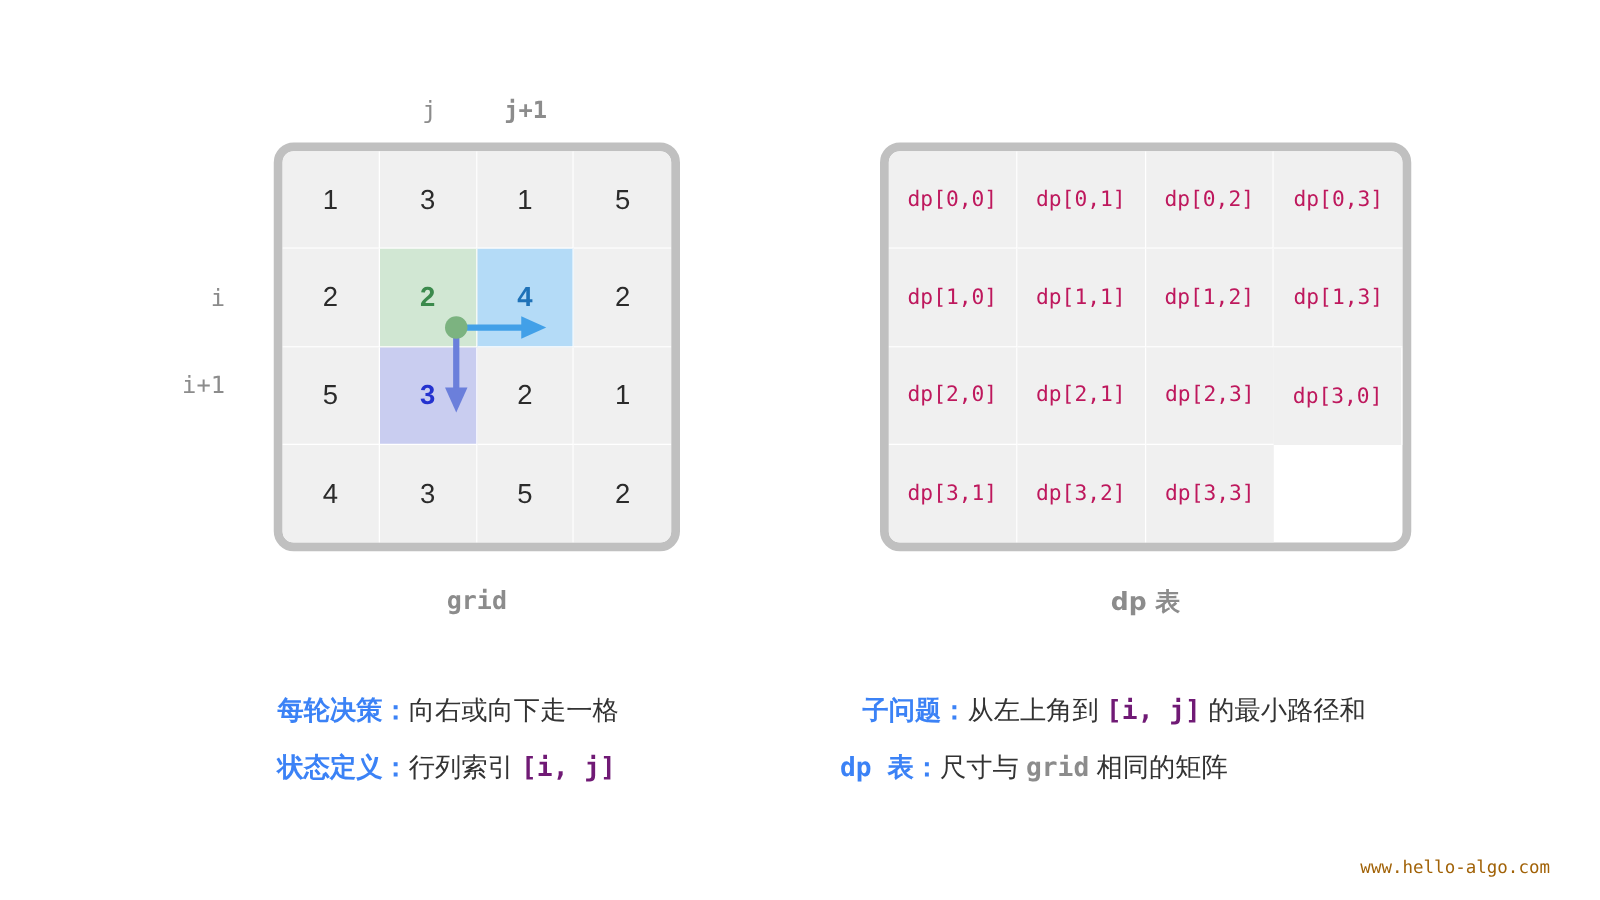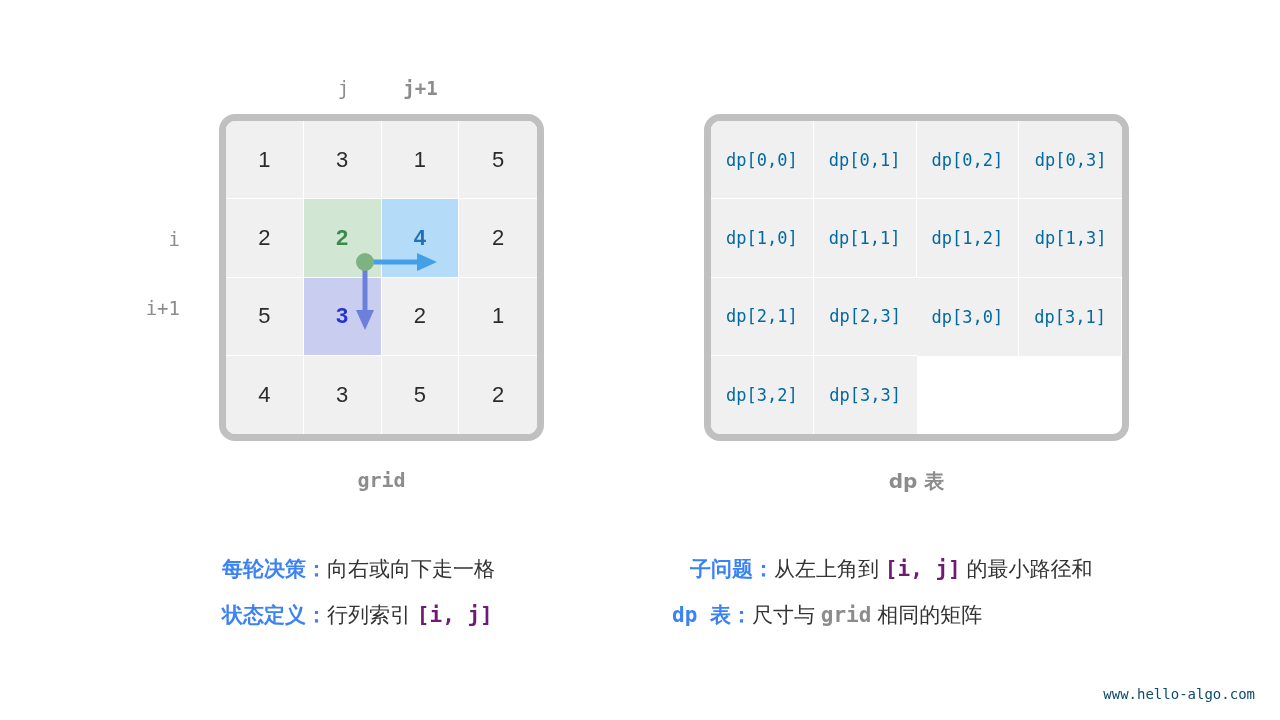--- a/index.html
+++ b/index.html
@@ -80,21 +80,21 @@
   .cell.purple {
     background: #c9cdf0;
     color: #2432cf;
     font-weight: bold;
   }
 
   
   .cell.dp {
     font-family: "DejaVu Sans Mono", "Liberation Mono", monospace;
     font-size: 17px;
-    color: #0369a1;
+    color: #be185d;
   }
 
   
   .arrow-layer {
     position: absolute;
     pointer-events: none;
   }
 
   
   .caption {
@@ -134,23 +134,23 @@
     color: #8c8c8c;
   }
   .mono-b {
     font-family: "DejaVu Sans Mono", "Liberation Mono", monospace;
     font-weight: bold;
   }
 
   
   .watermark {
     position: absolute;
-    right: 25px;
+    right: 40px;
     bottom: 18px;
-    color: #0c4a6e;
+    color: #a16207;
     font-family: "DejaVu Sans Mono", "Liberation Mono", monospace;
     font-size: 14px;
   }
 </style>
 </head>
 <body>
 
 <div class="panel">
 
   <div class="col-labels" style="left:305px; top:77px;">
@@ -205,20 +205,21 @@
   <div class="matrix" id="dp-matrix" style="left:704px; top:114px; width:425px; height:327px;
               grid-template-columns: repeat(4, 1fr); grid-template-rows: repeat(4, 1fr);">
       <div class="cell dp">dp[0,0]</div>
       <div class="cell dp">dp[0,1]</div>
       <div class="cell dp">dp[0,2]</div>
       <div class="cell dp last-col">dp[0,3]</div>
       <div class="cell dp">dp[1,0]</div>
       <div class="cell dp">dp[1,1]</div>
       <div class="cell dp">dp[1,2]</div>
       <div class="cell dp last-col">dp[1,3]</div>
+      <div class="cell dp">dp[2,0]</div>
       <div class="cell dp">dp[2,1]</div>
       <div class="cell dp last-col">dp[2,3]</div>
       <div class="cell dp last-row">dp[3,0]</div>
       <div class="cell dp last-row">dp[3,1]</div>
       <div class="cell dp last-row">dp[3,2]</div>
       <div class="cell dp last-col last-row">dp[3,3]</div>
     </div>
 
   <div class="caption cjk" style="left:704px; top:468px; width:425px;">dp 表</div>
 </div>

